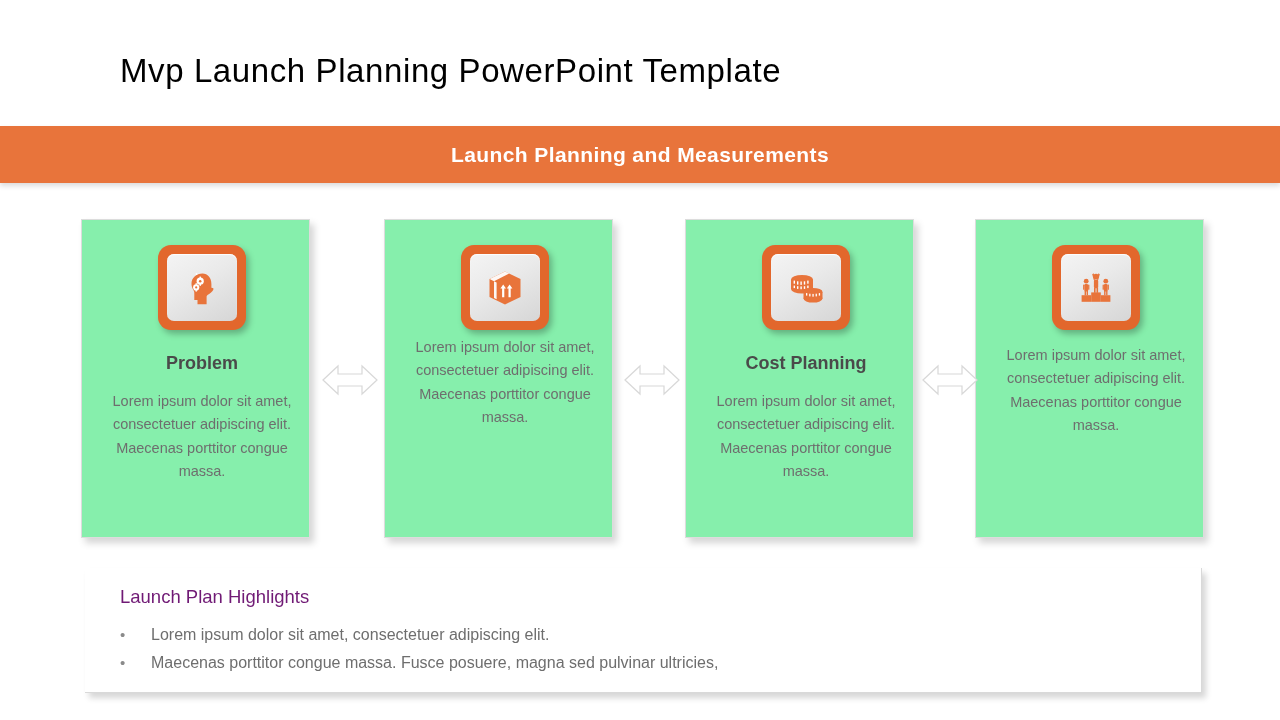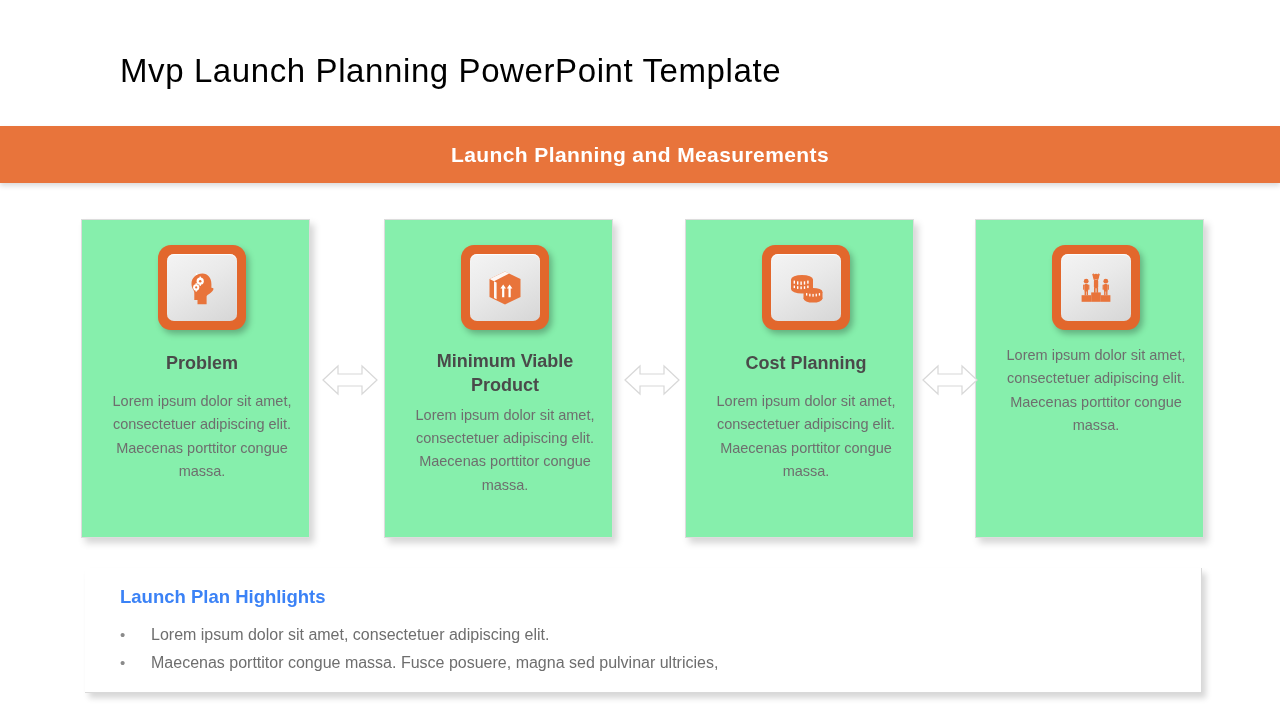--- a/index.html
+++ b/index.html
@@ -146,22 +146,22 @@
     border-right: 1px solid #d9d9d9;
     border-bottom: 1px solid #d9d9d9;
     box-shadow: 4px 5px 6px rgba(0,0,0,0.16);
     box-sizing: border-box;
   }
   .highlights-title {
     position: absolute;
     left: 35px;
     top: 18px;
     font-size: 18.5px;
-    font-weight: bold;
-    color: #3b82f6;
+    font-weight: normal;
+    color: #701a75;
     white-space: nowrap;
   }
   .bullets {
     position: absolute;
     left: 35px;
     top: 53px;
     width: 1050px;
   }
   .bullet {
     display: flex;
@@ -229,21 +229,20 @@
             <path d="M22 5.5 L26.2 7.6 L11 15.2 L6.6 13 Z"></path>
             <path d="M11 15.2 L13.6 16.5 L13.6 33.2 L11 31.9 Z"></path>
           </g>
           <g fill="#ffffff">
             <path d="M20.3 31.3 L20.3 22.6 L18.6 22.6 L21.4 18.6 L24.2 22.6 L22.5 22.6 L22.5 31.3 Z" transform="translate(-1.2,0)"></path>
             <path d="M20.3 31.3 L20.3 22.6 L18.6 22.6 L21.4 18.6 L24.2 22.6 L22.5 22.6 L22.5 31.3 Z" transform="translate(5.2,0)"></path>
           </g>
         </svg>
       </div>
     </div>
-    <div class="card-title">Minimum Viable Product</div>
     <div class="card-body">Lorem ipsum dolor sit amet, consectetuer adipiscing elit. Maecenas porttitor congue massa.</div>
   </div>
 
   <div class="card card-3">
     <div class="icon-tile">
       <div class="icon-inner">
         <svg width="44" height="40" viewBox="0 0 44 40" aria-hidden="true">
           <g fill="#e8743b">
 
             <ellipse cx="18" cy="11.5" rx="11" ry="4.6"></ellipse>

